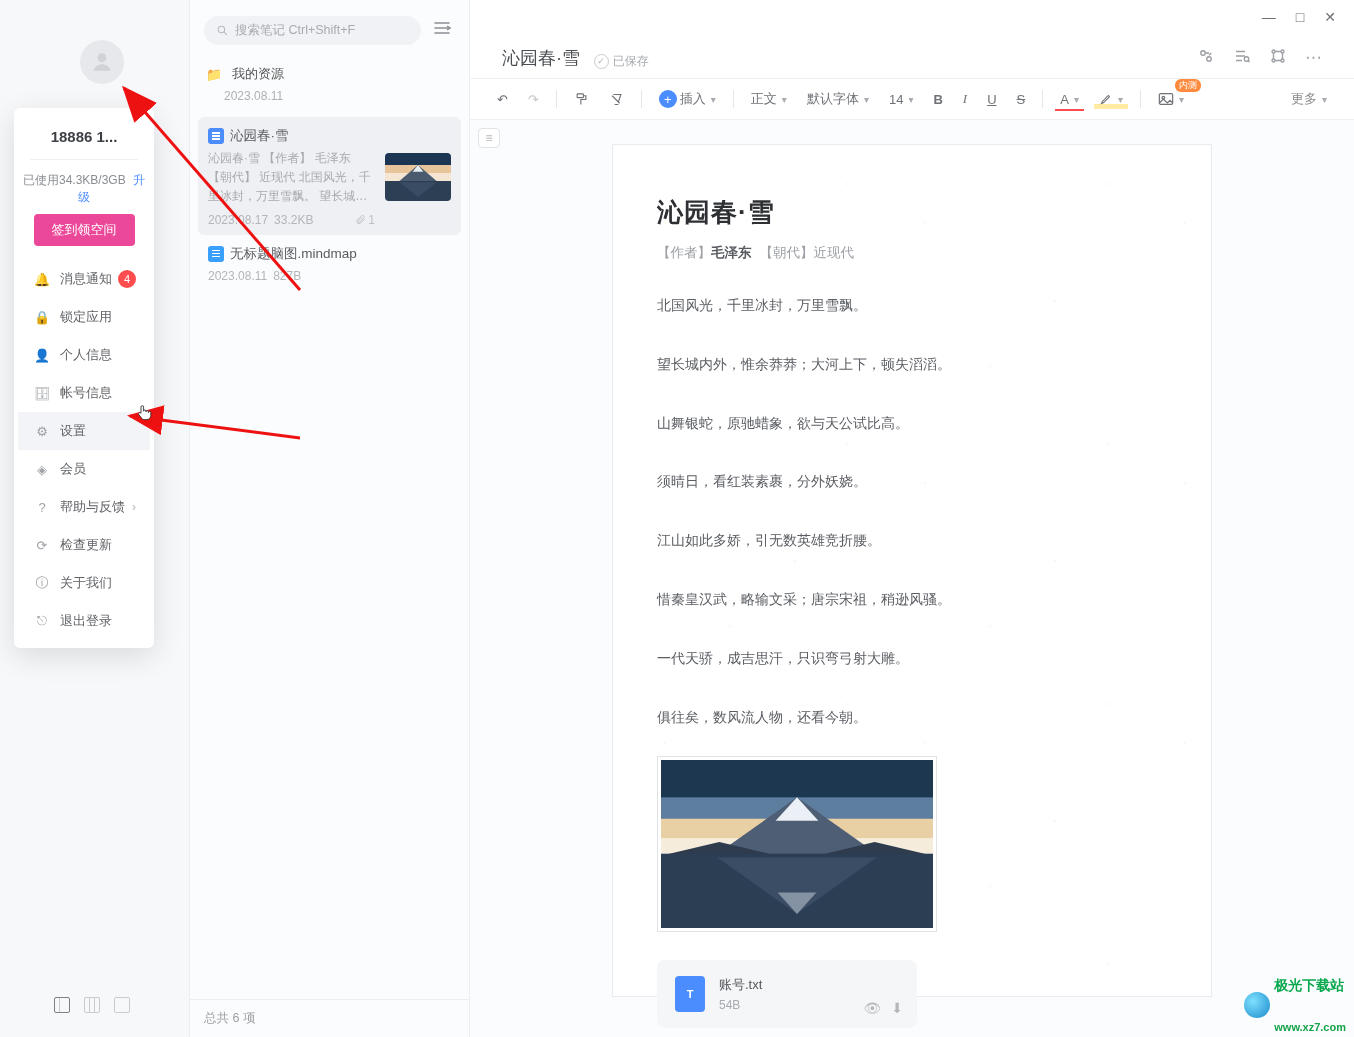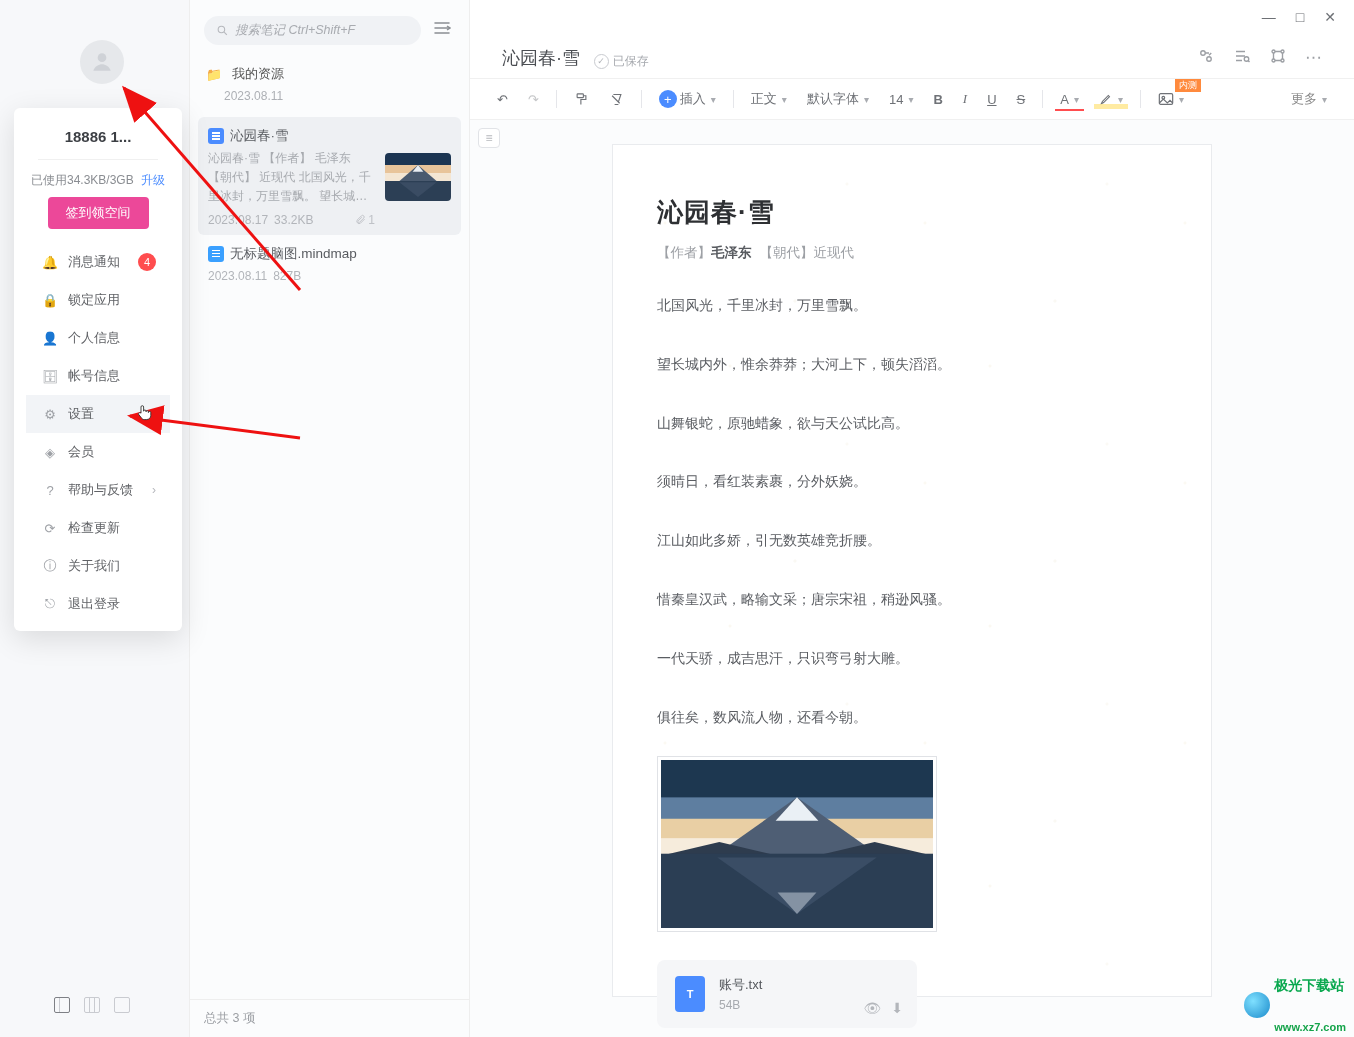--- a/index.html
+++ b/index.html
@@ -43,25 +43,25 @@
   .view-switch span { width: 16px; height: 16px; border:1px solid #c9cbd0; border-radius:2px; display:inline-block; position:relative;}
   .view-switch span.active { border-color:#7e8085;}
   .view-switch span.v1::before{content:"";position:absolute;left:4px;top:0;bottom:0;width:1px;background:#c9cbd0;}
   .view-switch span.v2::before{content:"";position:absolute;left:4px;top:0;bottom:0;width:1px;background:#c9cbd0;}
   .view-switch span.v2::after{content:"";position:absolute;right:4px;top:0;bottom:0;width:1px;background:#c9cbd0;}
 
   
   .popover {
     position: absolute;
     top: 108px; left: 14px;
-    width: 168px;
+    width: 140px;
     background: #fff;
     border-radius: 6px;
     box-shadow: 0 8px 30px rgba(0,0,0,0.12);
-    padding: 14px 12px 8px;
+    padding: 14px 4px 8px;
     z-index: 50;
   }
   .popover .uname {
     text-align: center;
     font-weight: 600;
     font-size: 15px;
     color: #3c3f44;
     padding: 6px 0 14px;
     border-bottom: 1px solid #f0f0f0;
     margin: 0 12px 12px;
@@ -107,21 +107,20 @@
   .col-list {
     width: 280px;
     background: #fbfcfd;
     border-right: 1px solid #eee;
     display:flex; flex-direction:column;
     position: relative;
   }
   .search-row {
     display:flex; align-items:center; gap:8px;
     padding: 16px 14px 10px;
-    font-style: italic;
   }
   .searchbox {
     flex:1;
     background:#f0f2f5;
     border-radius:20px;
     display:flex; align-items:center;
     padding: 6px 12px;
     color:#a8abb0;
     font-size:12.5px;
     gap:6px;
@@ -192,21 +191,21 @@
     user-select:none;
   }
   .toolbar .tb { padding:5px 7px; border-radius:3px; cursor:pointer; display:inline-flex; align-items:center; gap:3px;}
   .toolbar .div { width:1px; height:18px; background:#e5e6ea; margin:0 4px;}
   .toolbar .plus { background:#4b8cff; color:#fff; width:18px;height:18px;border-radius:50%;display:inline-flex;align-items:center;justify-content:center;font-size:13px;}
   .toolbar .car{font-size:10px;color:#a8abb0;margin-left:2px;}
   .toolbar .A-color{position:relative;}
   .toolbar .A-color::after{content:"";position:absolute;left:2px;right:2px;bottom:1px;height:2px;background:#ff4d4f;}
   .toolbar .hl{position:relative;}
   .toolbar .hl::after{content:"";position:absolute;left:2px;right:2px;bottom:2px;height:5px;background:#ffe37a;opacity:.7;}
-  .badge-hot{position:absolute;top:-8px;right:-10px;background:#ff8a3d;color:#fff;font-size:9px;padding:0 4px;border-radius:0;}
+  .badge-hot{position:absolute;top:-8px;right:-10px;background:#ff8a3d;color:#fff;font-size:9px;padding:0 4px;border-radius:6px;}
   .tb.picwrap{position:relative;}
 
   .canvas-wrap {
     flex:1; overflow:auto;
     background:#fbfcfd;
     display:flex; justify-content:center;
     padding: 24px 24px 40px;
     position:relative;
   }
   .outline-handle{
@@ -402,21 +401,21 @@
             <span>无标题脑图.mindmap</span>
           </div>
           <div class="note-meta">
             <span>2023.08.11</span>
             <span>827B</span>
           </div>
         </div>
       </div>
     </div>
 
-    <div class="list-footer">总共 3 项</div>
+    <div class="list-footer">总共 6 项</div>
   </div>
 
   <div class="col-editor">
     <div class="titlebar">
       <span>—</span>
       <span>□</span>
       <span>✕</span>
     </div>
 
     <div class="doc-header">

